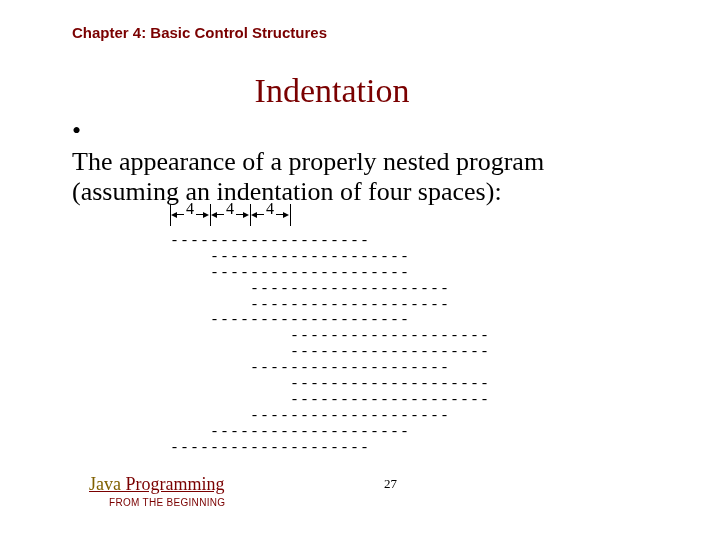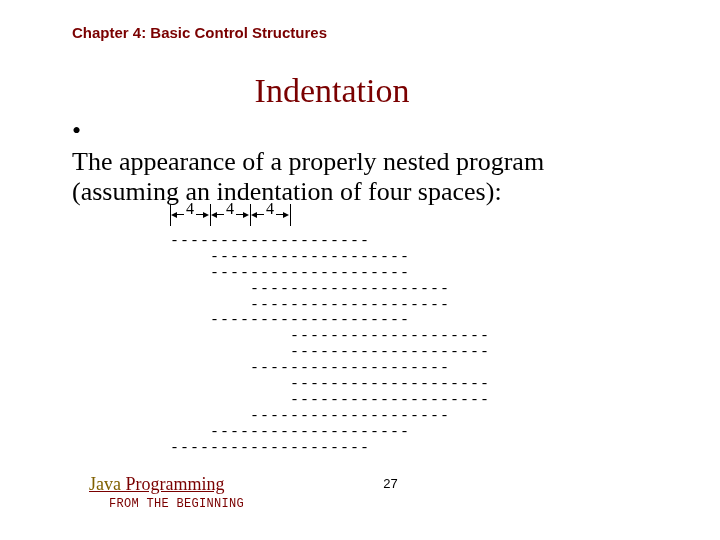--- a/index.html
+++ b/index.html
@@ -112,33 +112,33 @@
     margin-left: 17px;
   }
   .book-title {
     font-family: "Times New Roman", serif;
     font-size: 18px;
     color: #7a0000;
     text-decoration: underline;
   }
   .book-title .java { color: #806000; }
   .book-sub {
-    font-family: Liberation Mono, monospace;
-    font-size: 12px;
+    font-family: Liberation Sans, sans-serif;
+    font-size: 10px;
     color: #7a0000;
     letter-spacing: 0.3px;
     margin-top: 2px;
     margin-left: 20px;
   }
   .page-num {
     position: absolute;
     left: 50%;
     top: 2px;
     transform: translateX(-50%);
-    font-family: Liberation Sans, sans-serif;
+    font-family: Liberation Serif, serif;
     font-size: 13px;
     color: #000;
   }
   .copy {
     position: absolute;
     right: 0;
     top: 0;
     width: 240px;
     font-family: Arial, Helvetica, sans-serif;
     font-size: 11px;

